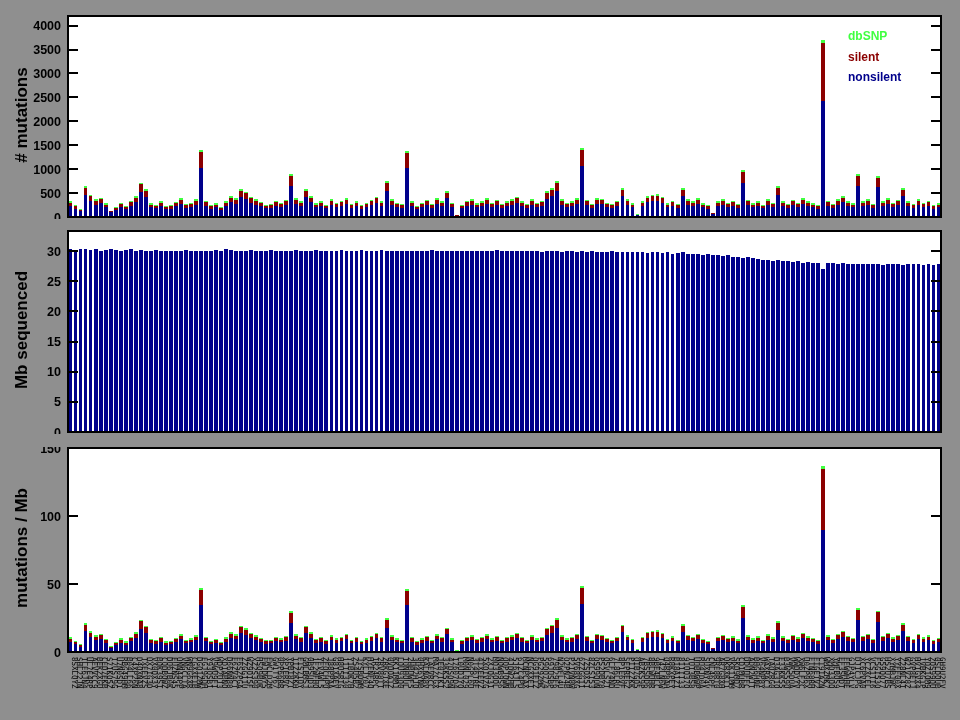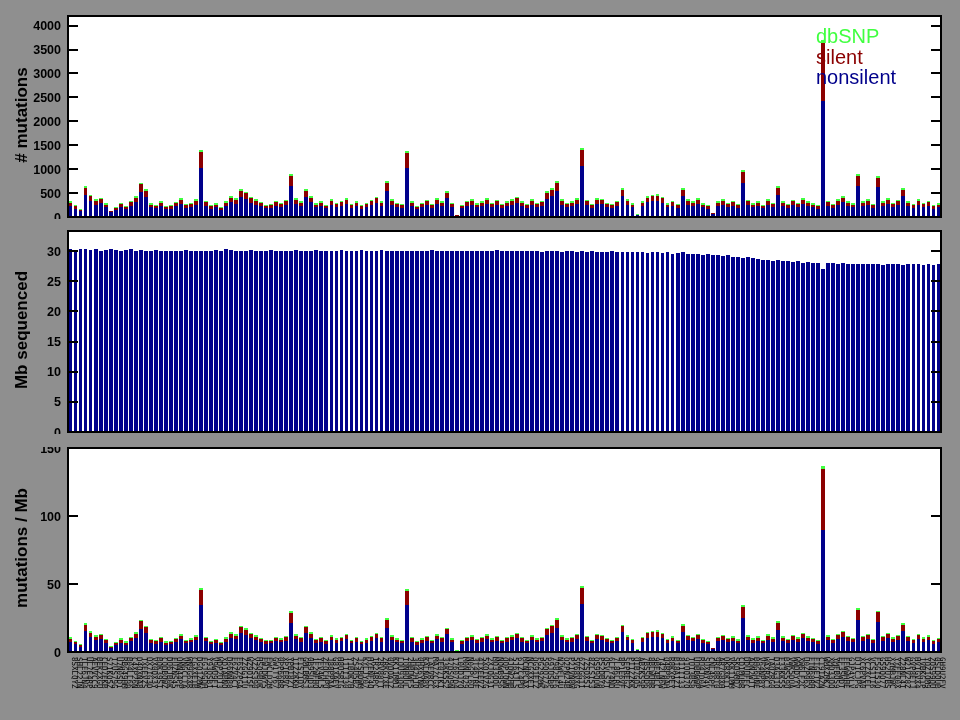--- a/index.html
+++ b/index.html
@@ -1,21 +1,21 @@
 <!DOCTYPE html>
 <html><head>
 <meta charset="utf-8">
 <style>
   html,body{margin:0;padding:0;}
   #figure{position:relative;width:960px;height:720px;background:#8f8f8f;overflow:hidden;
           font-family:"Liberation Sans","DejaVu Sans",sans-serif;}
   .panel-svg{position:absolute;left:0;}
   .ylab{position:absolute;width:260px;text-align:center;transform:rotate(-90deg);
         transform-origin:center;font-size:17px;font-weight:bold;color:#000;white-space:nowrap;}
-  .legend{position:absolute;left:816px;top:26px;font-size:20px;font-weight:normal;line-height:20.5px;}
+  .legend{position:absolute;left:848px;top:26px;font-size:12px;font-weight:bold;line-height:20.5px;}
   .legend div{white-space:nowrap;}
 </style>
 </head>
 <body>
 
 <div id="figure">
 
   <div class="ylab" style="left:-108px;top:105px;"># mutations</div>
   <div class="ylab" style="left:-108px;top:320px;">Mb sequenced</div>
   <div class="ylab" style="left:-108px;top:538px;">mutations / Mb</div>

